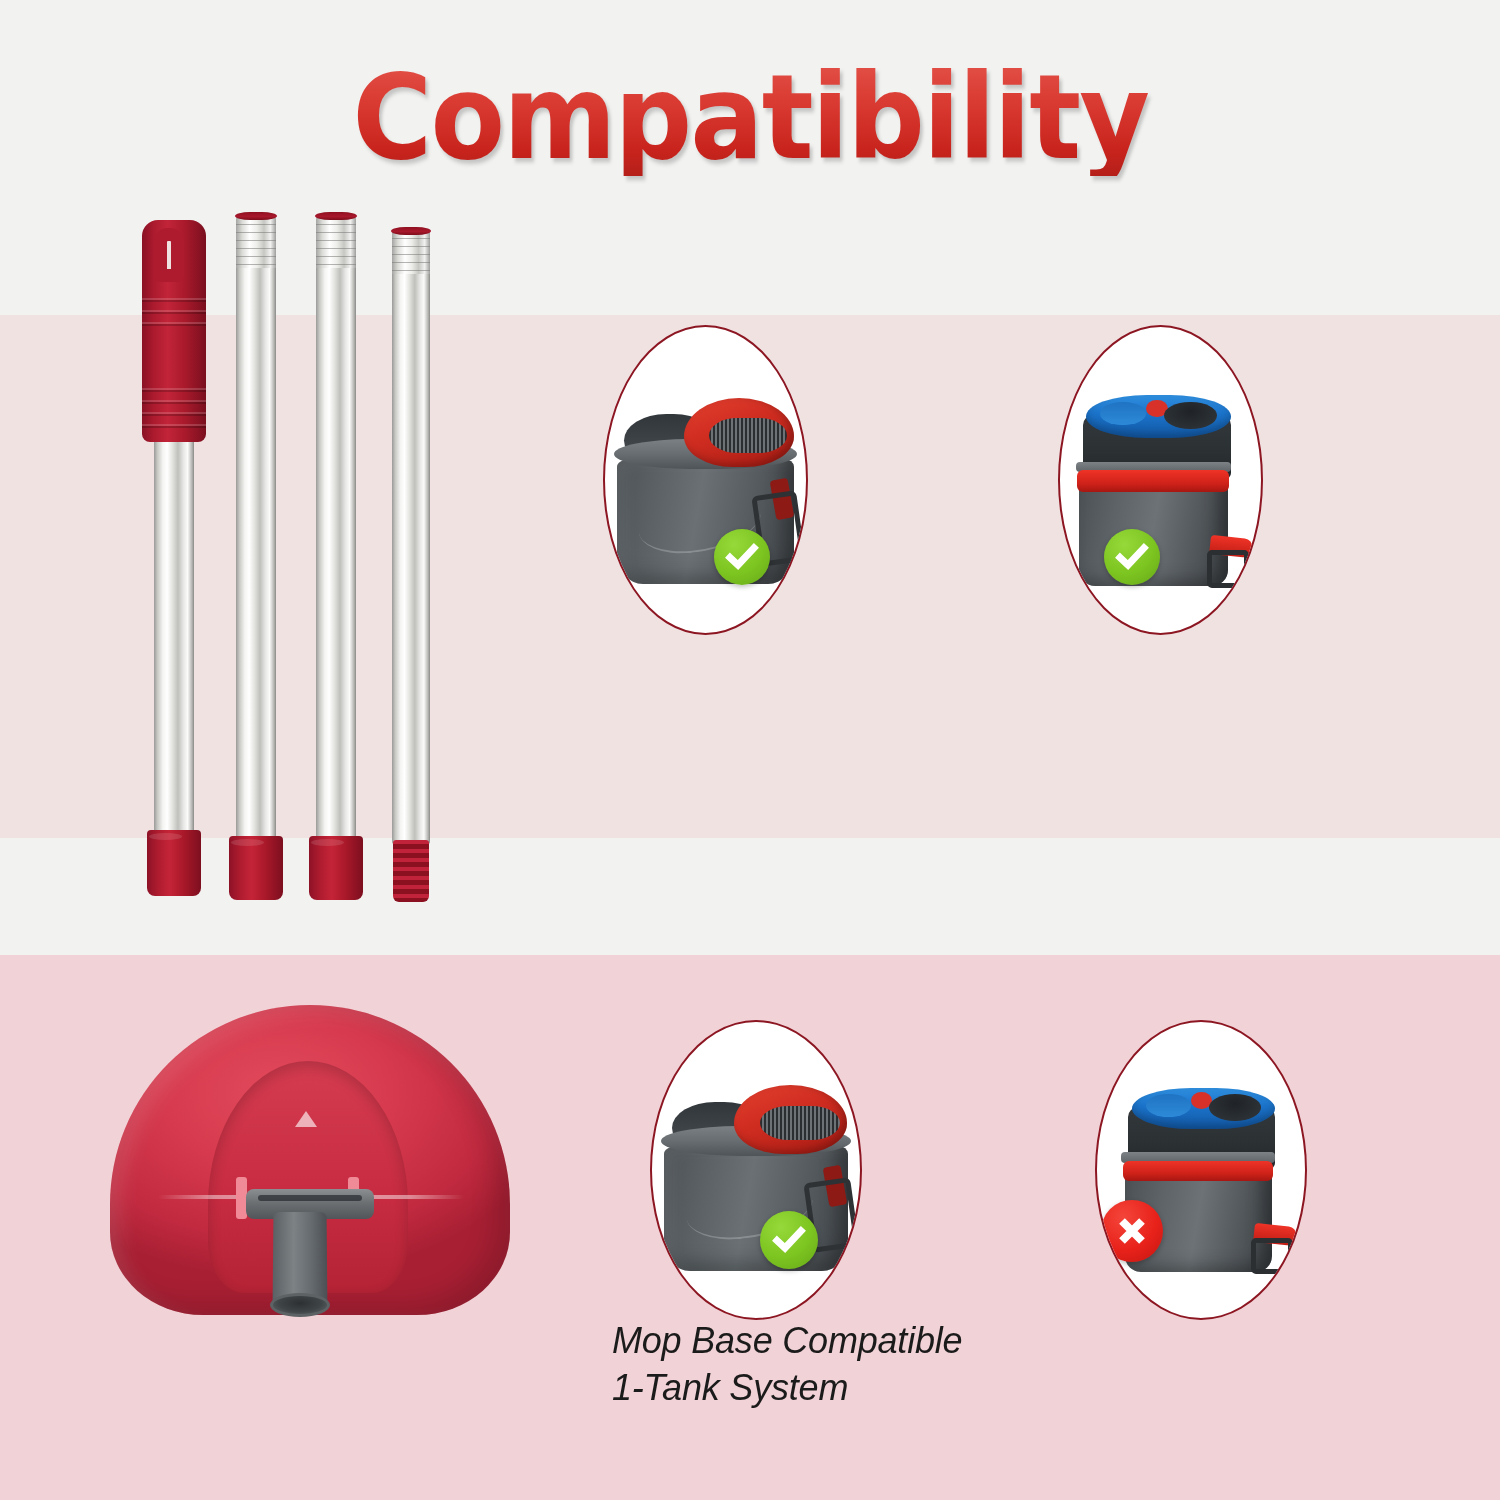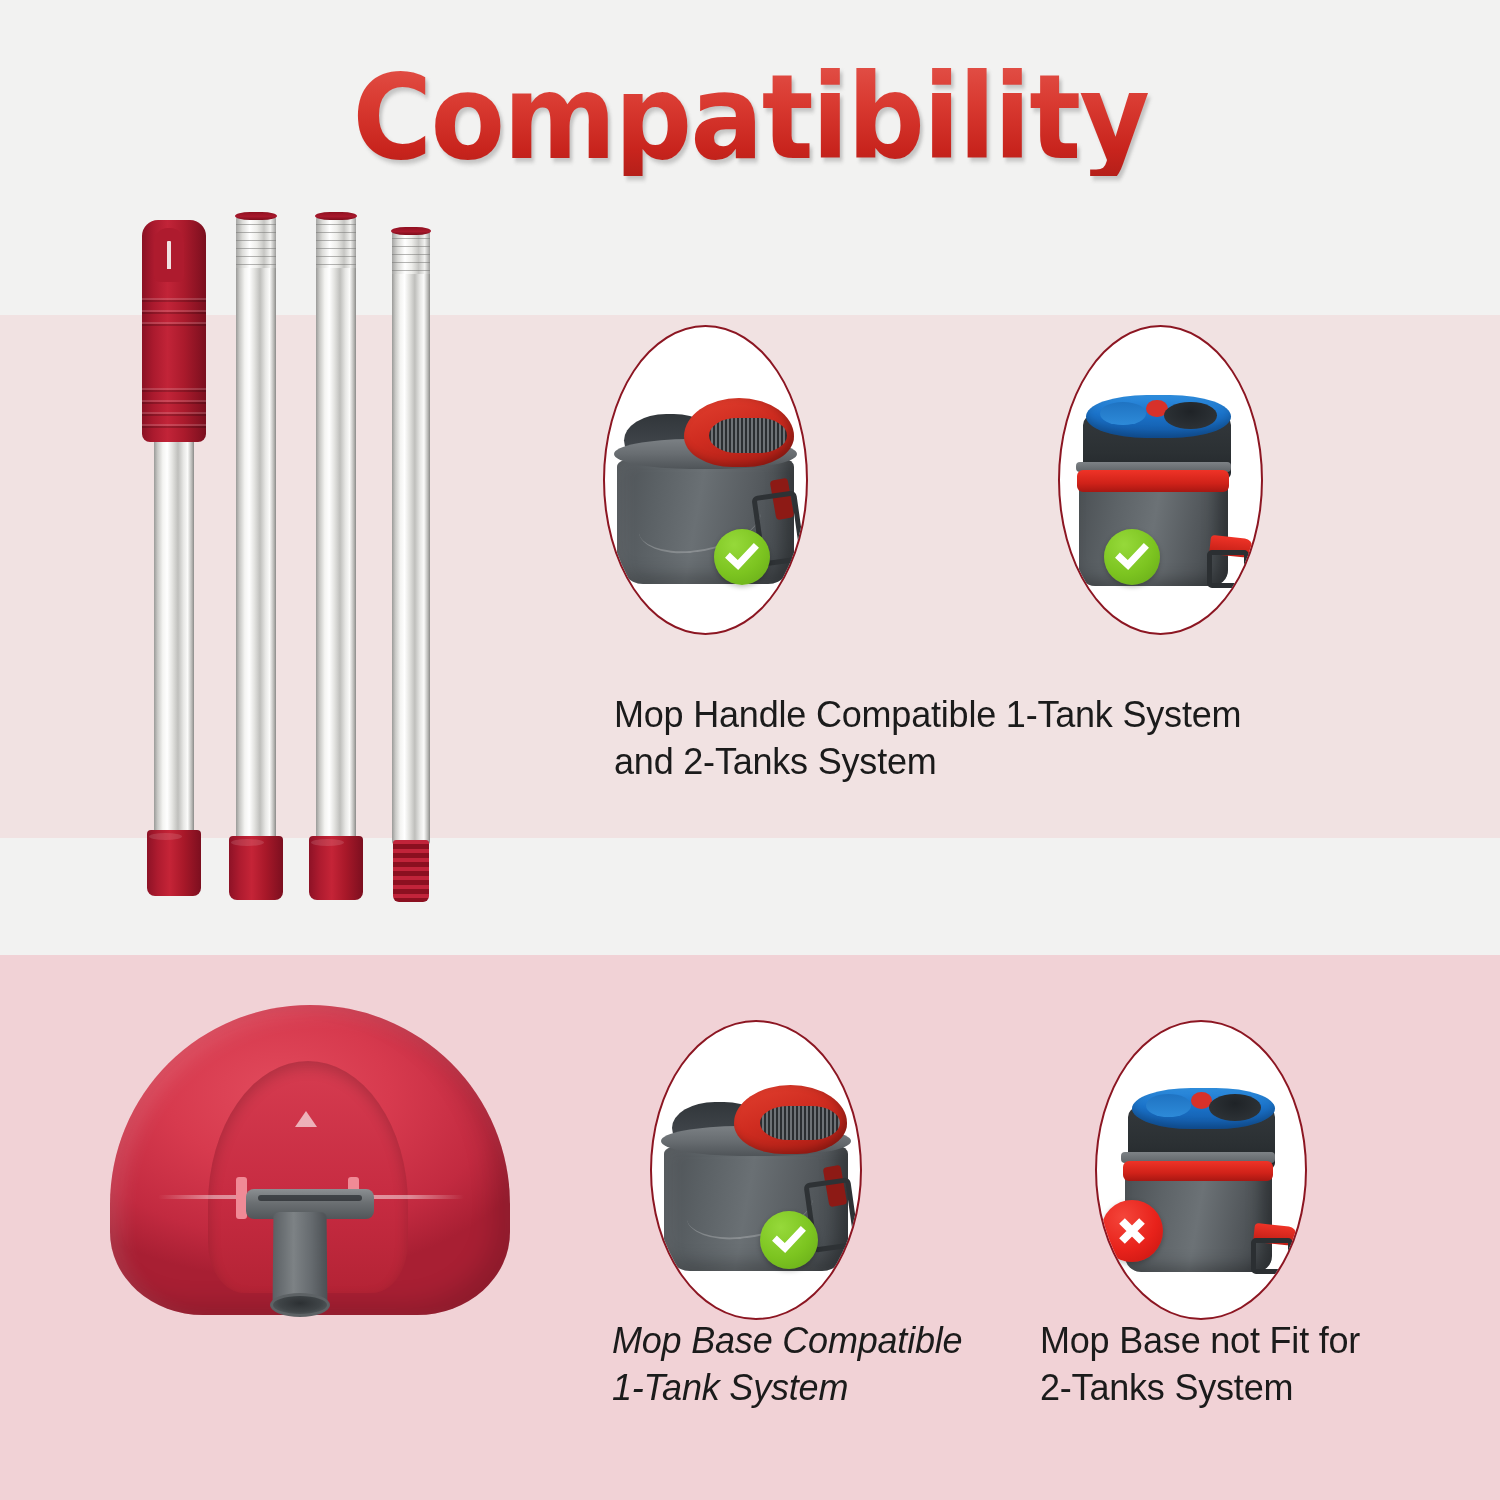--- a/index.html
+++ b/index.html
@@ -370,22 +370,20 @@
       <div class="bk2-pedal"></div>
       <div class="bk2-hnd"></div>
     </div>
     <div class="badge badge-ok" style="left:22%;top:66%;width:56px;height:56px;">
       <svg width="34" height="34" viewBox="0 0 34 34" aria-hidden="true">
         <path d="M5 17.5 L13 25 L29 8" fill="none" stroke="#ffffff" stroke-width="7" stroke-linecap="square" stroke-linejoin="miter"></path>
       </svg>
     </div>
   </div>
 
-  <div class="cap-text cap-top">Mop Handle Compatible 1-Tank System
-and 2-Tanks System</div>
 
   <div class="circle c-bl">
     <div class="bk1" style="left:6%;top:16%;width:88%;height:68%;">
       <div class="bk1-body"></div>
       <div class="bk1-swoosh"></div>
       <div class="bk1-cav"></div>
       <div class="bk1-rim"></div>
       <div class="bk1-spinner"></div>
       <div class="bk1-basket"></div>
       <div class="bk1-hnd2"></div>
@@ -413,16 +411,14 @@
     </div>
     <div class="badge badge-no" style="left:2%;top:60%;width:62px;height:62px;">
       <svg width="34" height="34" viewBox="0 0 34 34" aria-hidden="true">
         <path d="M7 7 L27 27 M27 7 L7 27" fill="none" stroke="#ffffff" stroke-width="8" stroke-linecap="butt"></path>
       </svg>
     </div>
   </div>
 
   <div class="cap-text cap-bl">Mop Base Compatible
 1-Tank System</div>
-  <div class="cap-text cap-br">Mop Base not Fit for
-2-Tanks System</div>
 
 </div>
 
 </body></html>

